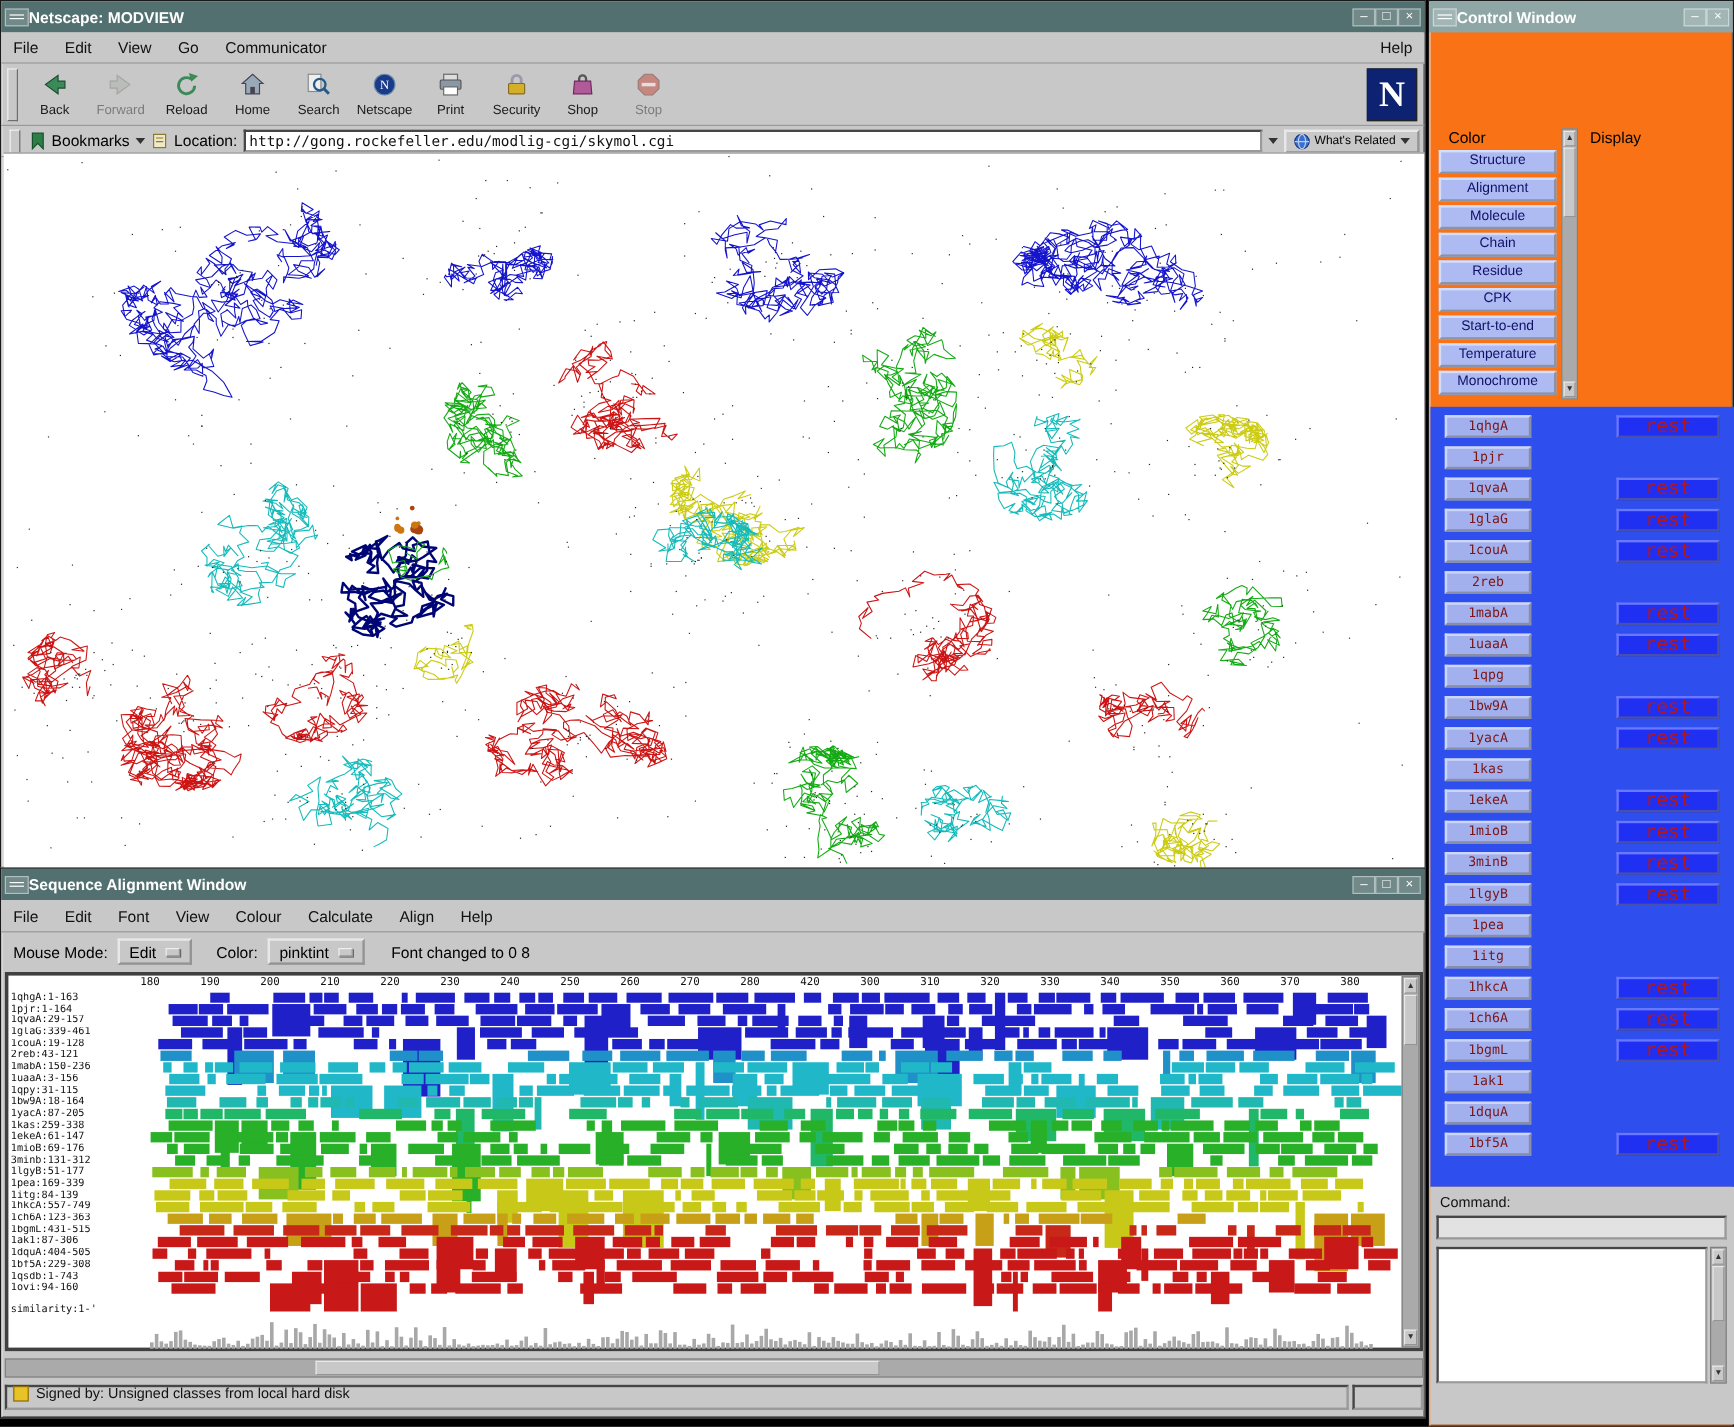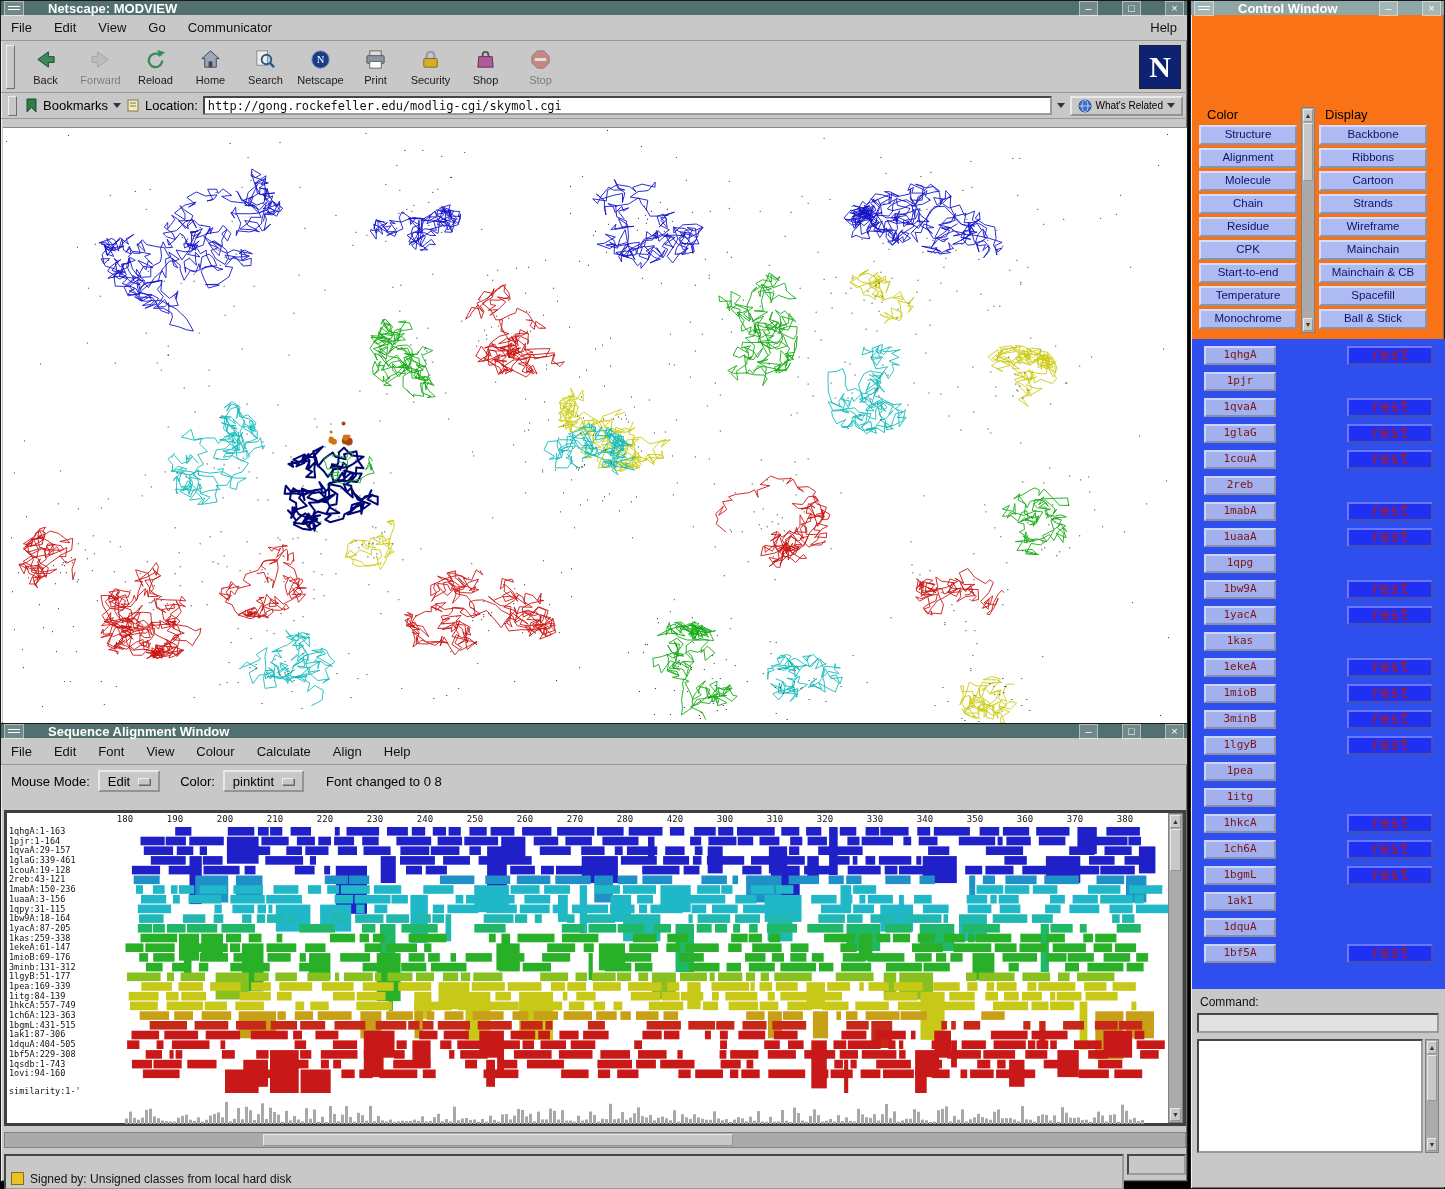--- a/index.html
+++ b/index.html
@@ -2,21 +2,21 @@
 <html><head>
 <meta charset="utf-8">
 <style>
 *{margin:0;padding:0;box-sizing:border-box;}
 html,body{width:1445px;height:1189px;}
 body{background:#000;position:relative;font-family:"Liberation Sans",sans-serif;overflow:hidden;}
 .window{position:absolute;background:#c8c8c8;border:1px solid #1a1a1a;box-shadow:inset 1px 1px 0 #efefef,inset -1px -1px 0 #707070;}
 #win-ns{left:0;top:0;width:1188px;height:724px;}
 #win-seq{left:0;top:723px;width:1188px;height:459px;}
 #win-ctrl{left:1190px;top:0;width:255px;height:1189px;background:#f97316;}
-.titlebar{height:14px;display:flex;align-items:center;gap:24px;padding:0 3px;color:#fff;font-size:13px;font-weight:bold;}
+.titlebar{height:26px;display:flex;align-items:center;gap:0;padding:0 3px;color:#fff;font-size:13px;font-weight:bold;}
 .tb-dark{background:#527070;}
 .tb-light{background:#8fa6a6;}
 .tb-menuicon{width:20px;height:15px;background:rgba(255,255,255,.18);border:1px solid rgba(255,255,255,.45);display:flex;flex-direction:column;justify-content:center;gap:2px;padding:0 3px;}
 .tb-menuicon i{display:block;height:1px;background:#fff;}
 .tb-title{flex:1;white-space:nowrap;overflow:hidden;}
 .tb-btn{width:19px;height:15px;line-height:13px;text-align:center;font-size:11px;font-weight:normal;background:rgba(255,255,255,.18);border:1px solid rgba(255,255,255,.45);}
 .menubar{display:flex;align-items:center;font-size:13px;color:#111;padding:0 10px;border-bottom:1px solid #9a9a9a;background:#c8c8c8;}
 #ns-menubar{height:26px;}
 .menu-item{margin-right:22px;white-space:nowrap;}
 .menu-right{margin-left:auto;margin-right:0;}
@@ -47,21 +47,21 @@
 .sim-label{position:absolute;left:2px;top:273px;font-family:"DejaVu Sans Mono",monospace;font-size:8.5px;color:#111;}
 #sim-svg{position:absolute;left:116px;top:284px;}
 .vscroll{position:absolute;background:#aaa;border:1px solid #808080;}
 .align-vscroll{right:0;top:0;bottom:0;width:15px;}
 .sb-arrow{position:absolute;left:1px;right:1px;height:13px;background:#c8c8c8;border:1px outset #e8e8e8;color:#333;font-size:7px;line-height:11px;text-align:center;}
 .sb-arrow.up{top:1px;}
 .sb-arrow.down{bottom:1px;}
 .sb-thumb{position:absolute;left:1px;right:1px;background:#c8c8c8;border:1px outset #e8e8e8;}
 .hscroll{position:absolute;left:3px;top:408px;width:1182px;height:16px;background:#aaa;border:1px solid #808080;}
 .h-thumb{position:absolute;top:1px;bottom:1px;left:258px;width:470px;background:#c8c8c8;border:1px outset #e8e8e8;}
-.statusbar{position:absolute;left:3px;top:430px;width:1120px;height:21px;border:2px inset #9a9a9a;display:flex;align-items:flex-start;gap:6px;padding:16px 5px;font-size:12px;color:#111;background:#c8c8c8;}
+.statusbar{position:absolute;left:3px;top:430px;width:1120px;height:21px;border:2px inset #9a9a9a;display:flex;align-items:flex-end;gap:6px;padding:5px 5px;font-size:12px;color:#111;background:#c8c8c8;}
 .status-right{position:absolute;left:1126px;top:430px;width:59px;height:21px;border:2px inset #9a9a9a;background:#c8c8c8;}
 .signed-icon{width:13px;height:13px;background:#e8c227;border:1px solid #8a6d10;}
 .mv-panel{position:absolute;left:7px;top:28px;width:239px;height:72px;background:#9db0f0;border:2px outset #c8d4fa;text-align:center;}
 .mv-logo{font-family:"Liberation Serif",serif;font-style:italic;font-weight:bold;font-size:28px;color:#000;margin-top:4px;}
 .mv-ver{display:inline-block;margin-top:2px;background:#bdbdbd;border:1px solid #666;font-size:11px;font-family:"DejaVu Sans Mono",monospace;padding:0 6px;color:#222;}
 .col-header{position:absolute;top:106px;font-size:13px;color:#000;}
 #color-header{left:16px;}
 #display-header{left:134px;}
 #color-buttons{position:absolute;left:8px;top:124px;width:98px;}
 #display-buttons{position:absolute;left:128px;top:124px;width:108px;}
@@ -2360,31 +2360,20 @@
       <div class="cbtn">Structure</div>
       <div class="cbtn">Alignment</div>
       <div class="cbtn">Molecule</div>
       <div class="cbtn">Chain</div>
       <div class="cbtn">Residue</div>
       <div class="cbtn">CPK</div>
       <div class="cbtn">Start-to-end</div>
       <div class="cbtn">Temperature</div>
       <div class="cbtn">Monochrome</div>
     </div>
-  <div id="display-buttons">
-      <div class="cbtn">Backbone</div>
-      <div class="cbtn">Ribbons</div>
-      <div class="cbtn">Cartoon</div>
-      <div class="cbtn">Strands</div>
-      <div class="cbtn">Wireframe</div>
-      <div class="cbtn">Mainchain</div>
-      <div class="cbtn">Mainchain &amp; CB</div>
-      <div class="cbtn">Spacefill</div>
-      <div class="cbtn">Ball &amp; Stick</div>
-    </div>
   <div class="vscroll mid-scroll">
     <div class="sb-arrow up">▲</div>
     <div class="sb-thumb" style="top:15px;height:58px;"></div>
     <div class="sb-arrow down">▼</div>
   </div>
   <div class="ctrl-list" id="protein-list">
       <div class="prow">
         <div class="pbtn">1qhgA</div>
         <div class="restbtn">rest</div>
       </div>

